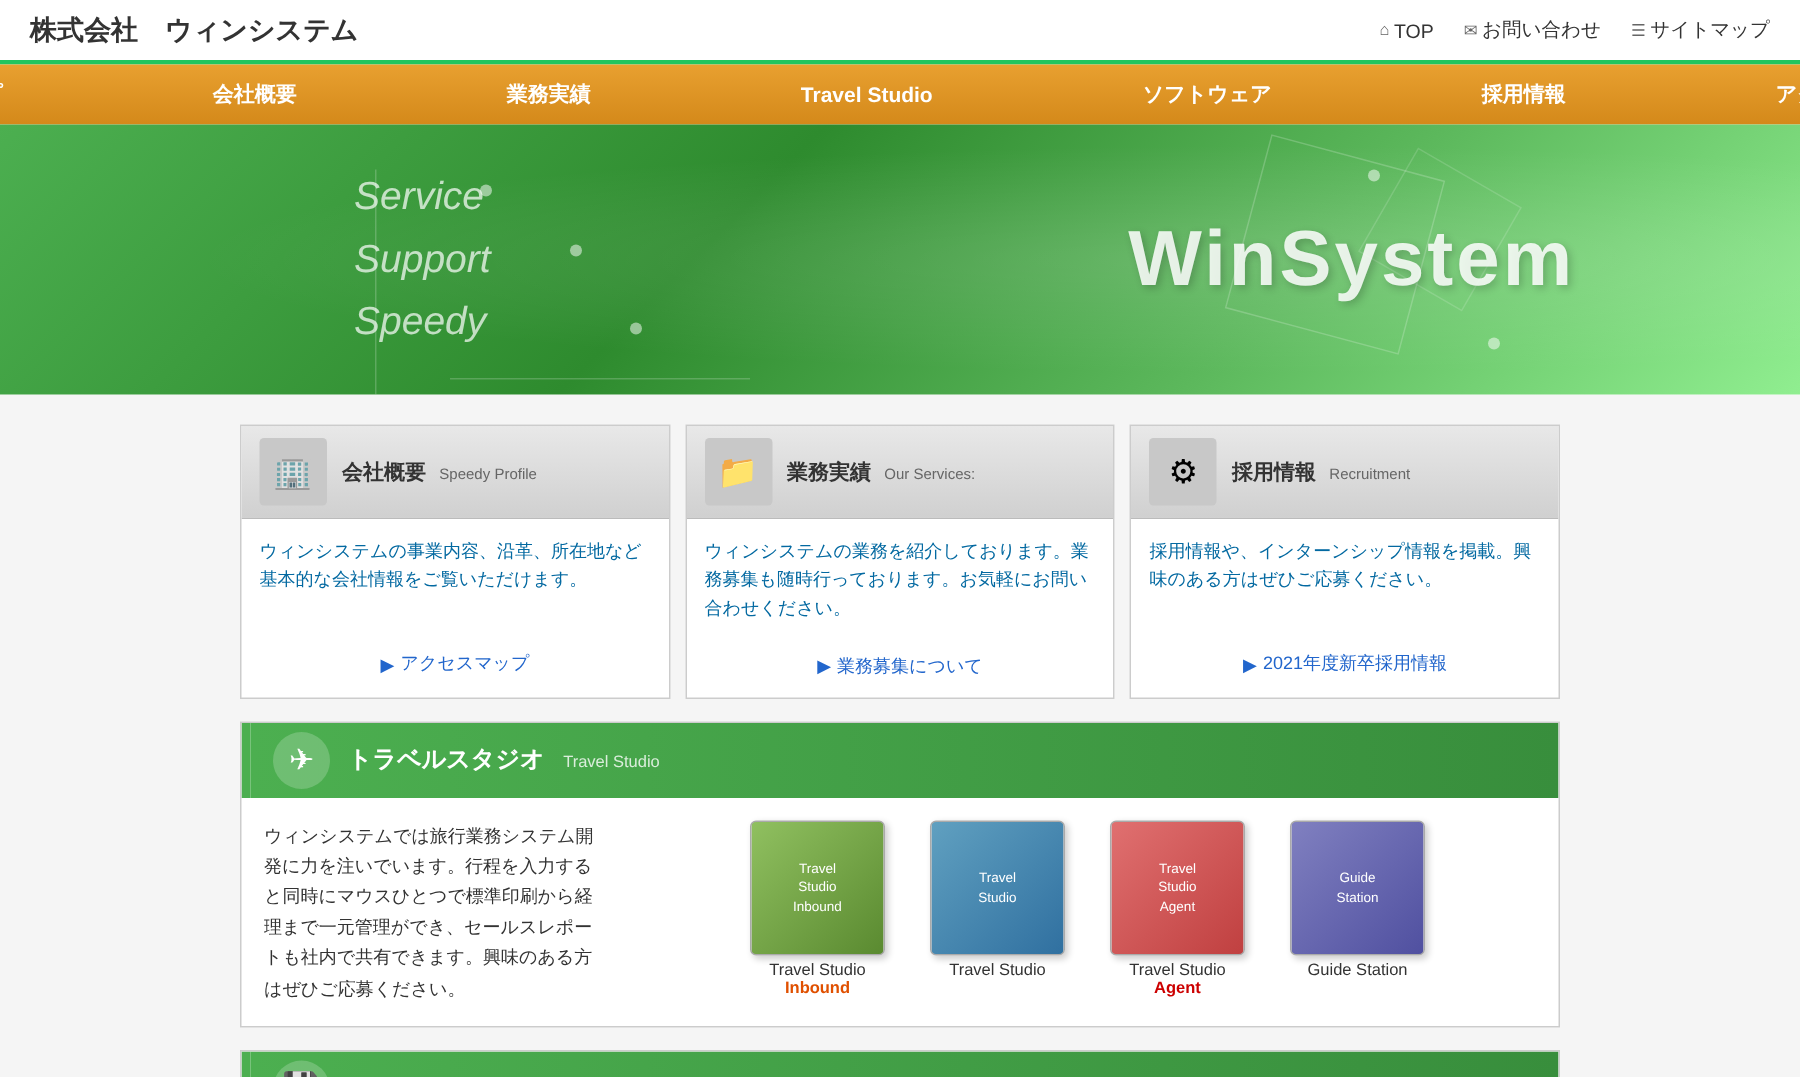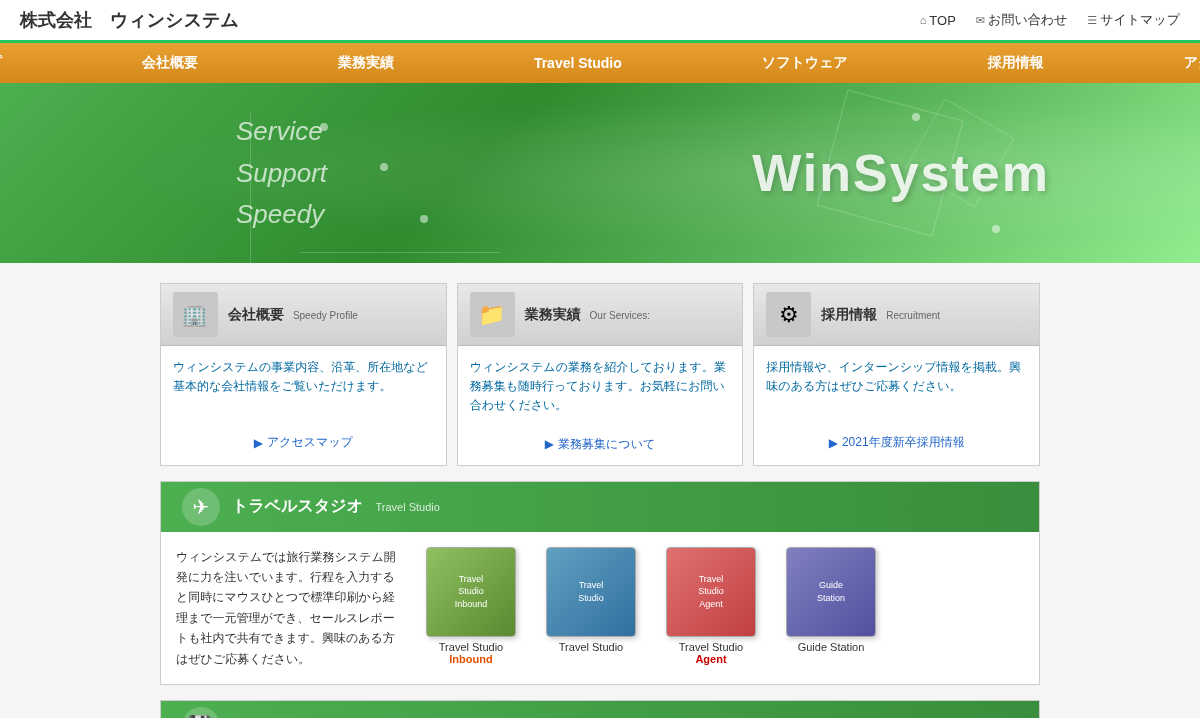--- a/index.html
+++ b/index.html
@@ -135,21 +135,21 @@
       width: 38px; height: 38px;
       background: rgba(255,255,255,0.2);
       border-radius: 50%;
       display: flex; align-items: center; justify-content: center;
       color: #fff;
       font-size: 20px;
     }
     .section-header-title { color: #fff; font-size: 16px; font-weight: bold; }
     .section-content { display: flex; padding: 15px; gap: 20px; }
     .section-desc { flex: 0 0 230px; font-size: 12px; color: #333; line-height: 1.7; }
-    .section-products { display: flex; gap: 30px; flex: 1; align-items: flex-start; flex-wrap: wrap; }
+    .section-products { display: flex; gap: 30px; flex: 1; align-items: flex-start; flex-wrap: wrap; justify-content: center; }
     .product-item { text-align: center; }
     .product-box {
       width: 90px; height: 90px;
       background: linear-gradient(135deg, #f0f0f0, #d0d0d0);
       border: 1px solid #aaa;
       border-radius: 4px;
       display: flex; align-items: center; justify-content: center;
       font-size: 10px; color: #333; text-align: center;
       padding: 5px;
       box-shadow: 2px 2px 5px rgba(0,0,0,0.2);

